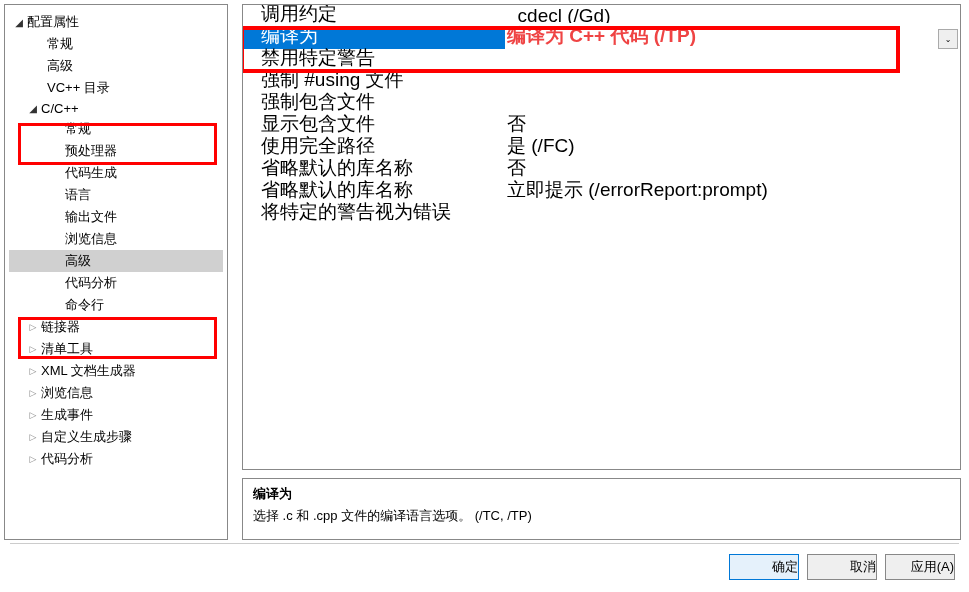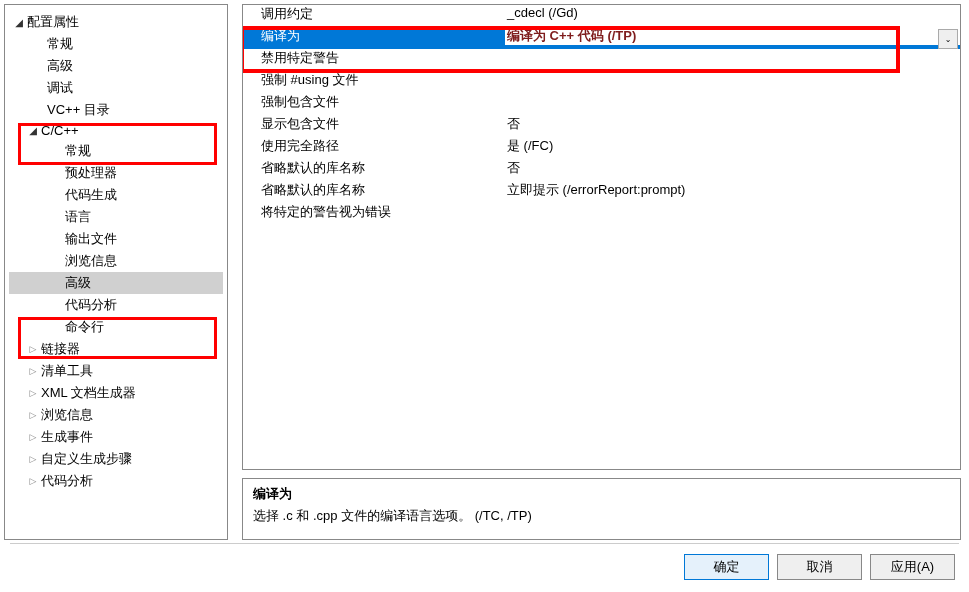--- a/index.html
+++ b/index.html
@@ -13,53 +13,50 @@
 .tree-label { padding-left: 2px; }
 .indent-1 { padding-left: 18px; }
 .indent-2 { padding-left: 36px; }
 .indent-3 { padding-left: 54px; }
 .selected-bg { background: #d0d0d0; }
 .redbox { border: 3px solid #ff0000; position: absolute; pointer-events: none; }
 .redbox1 { left: 13px; top: 118px; width: 199px; height: 42px; }
 .redbox2 { left: 13px; top: 312px; width: 199px; height: 42px; }
 .main { flex: 1; display: flex; flex-direction: column; gap: 8px; }
 .grid-panel { flex: 1; border: 1px solid #888; background: #fff; position: relative; overflow: hidden; }
-.grid-row { display: flex; height: 22px; align-items: flex-start; font-size: 13px; }
+.grid-row { display: flex; height: 22px; align-items: flex-end; font-size: 19px; }
 .grid-name { width: 262px; padding-left: 18px; overflow: hidden; }
 .grid-val { flex: 1; padding-left: 2px; overflow: hidden; }
 .row-selected { background: #0078d7; color: #fff; }
-.row-selected .grid-val { background: #fff; color: #7f1d1d; font-weight: bold; }
+.row-selected .grid-val { background: #fff; color: #ef4444; font-weight: bold; }
 .dropdown-btn { position: absolute; right: 2px; top: 24px; width: 20px; height: 20px; border: 1px solid #aaa; background: #efefef; display: flex; align-items: center; justify-content: center; font-size: 8px; cursor: pointer; }
 .redbox-main { left: -3px; top: 21px; width: 660px; height: 47px; border: 4px solid #ff0000; position: absolute; pointer-events: none; }
 .desc-panel { height: 62px; border: 1px solid #888; background: #fff; padding: 6px 10px; }
 .desc-title { font-weight: bold; font-size: 13px; margin-bottom: 4px; }
 .desc-body { font-size: 13px; }
 .buttons { position: absolute; bottom: 12px; right: 14px; display: flex; gap: 8px; }
-.btn { width: 85px; height: 26px; border: 1px solid #888; background: #efefef; font-size: 13px; cursor: pointer; font-family: inherit; }
+.btn { width: 70px; height: 26px; border: 1px solid #888; background: #efefef; font-size: 13px; cursor: pointer; font-family: inherit; text-align: right; }
 .btn.primary { border: 1px solid #0078d7; background: #e5f1fb; }
 .hr-line { position: absolute; bottom: 48px; left: 10px; right: 10px; height: 1px; background: #ccc; }
 </style>
 </head>
 <body>
 
 <div class="container">
   <div class="sidebar">
     <div class="tree">
       <div class="tree-item">
         <span class="arrow">◢</span>
         <span class="tree-label">配置属性</span>
       </div>
       <div class="tree-item indent-2">
           <span class="tree-label">常规</span>
         </div>
       <div class="tree-item indent-2">
           <span class="tree-label">高级</span>
-        </div>
-      <div class="tree-item indent-2">
-          <span class="tree-label">调试</span>
         </div>
       <div class="tree-item indent-2">
           <span class="tree-label">VC++ 目录</span>
         </div>
       <div class="tree-item indent-1">
         <span class="arrow">◢</span>
         <span class="tree-label">C/C++</span>
       </div>
       <div class="tree-item indent-3">
           <span class="tree-label">常规</span>

